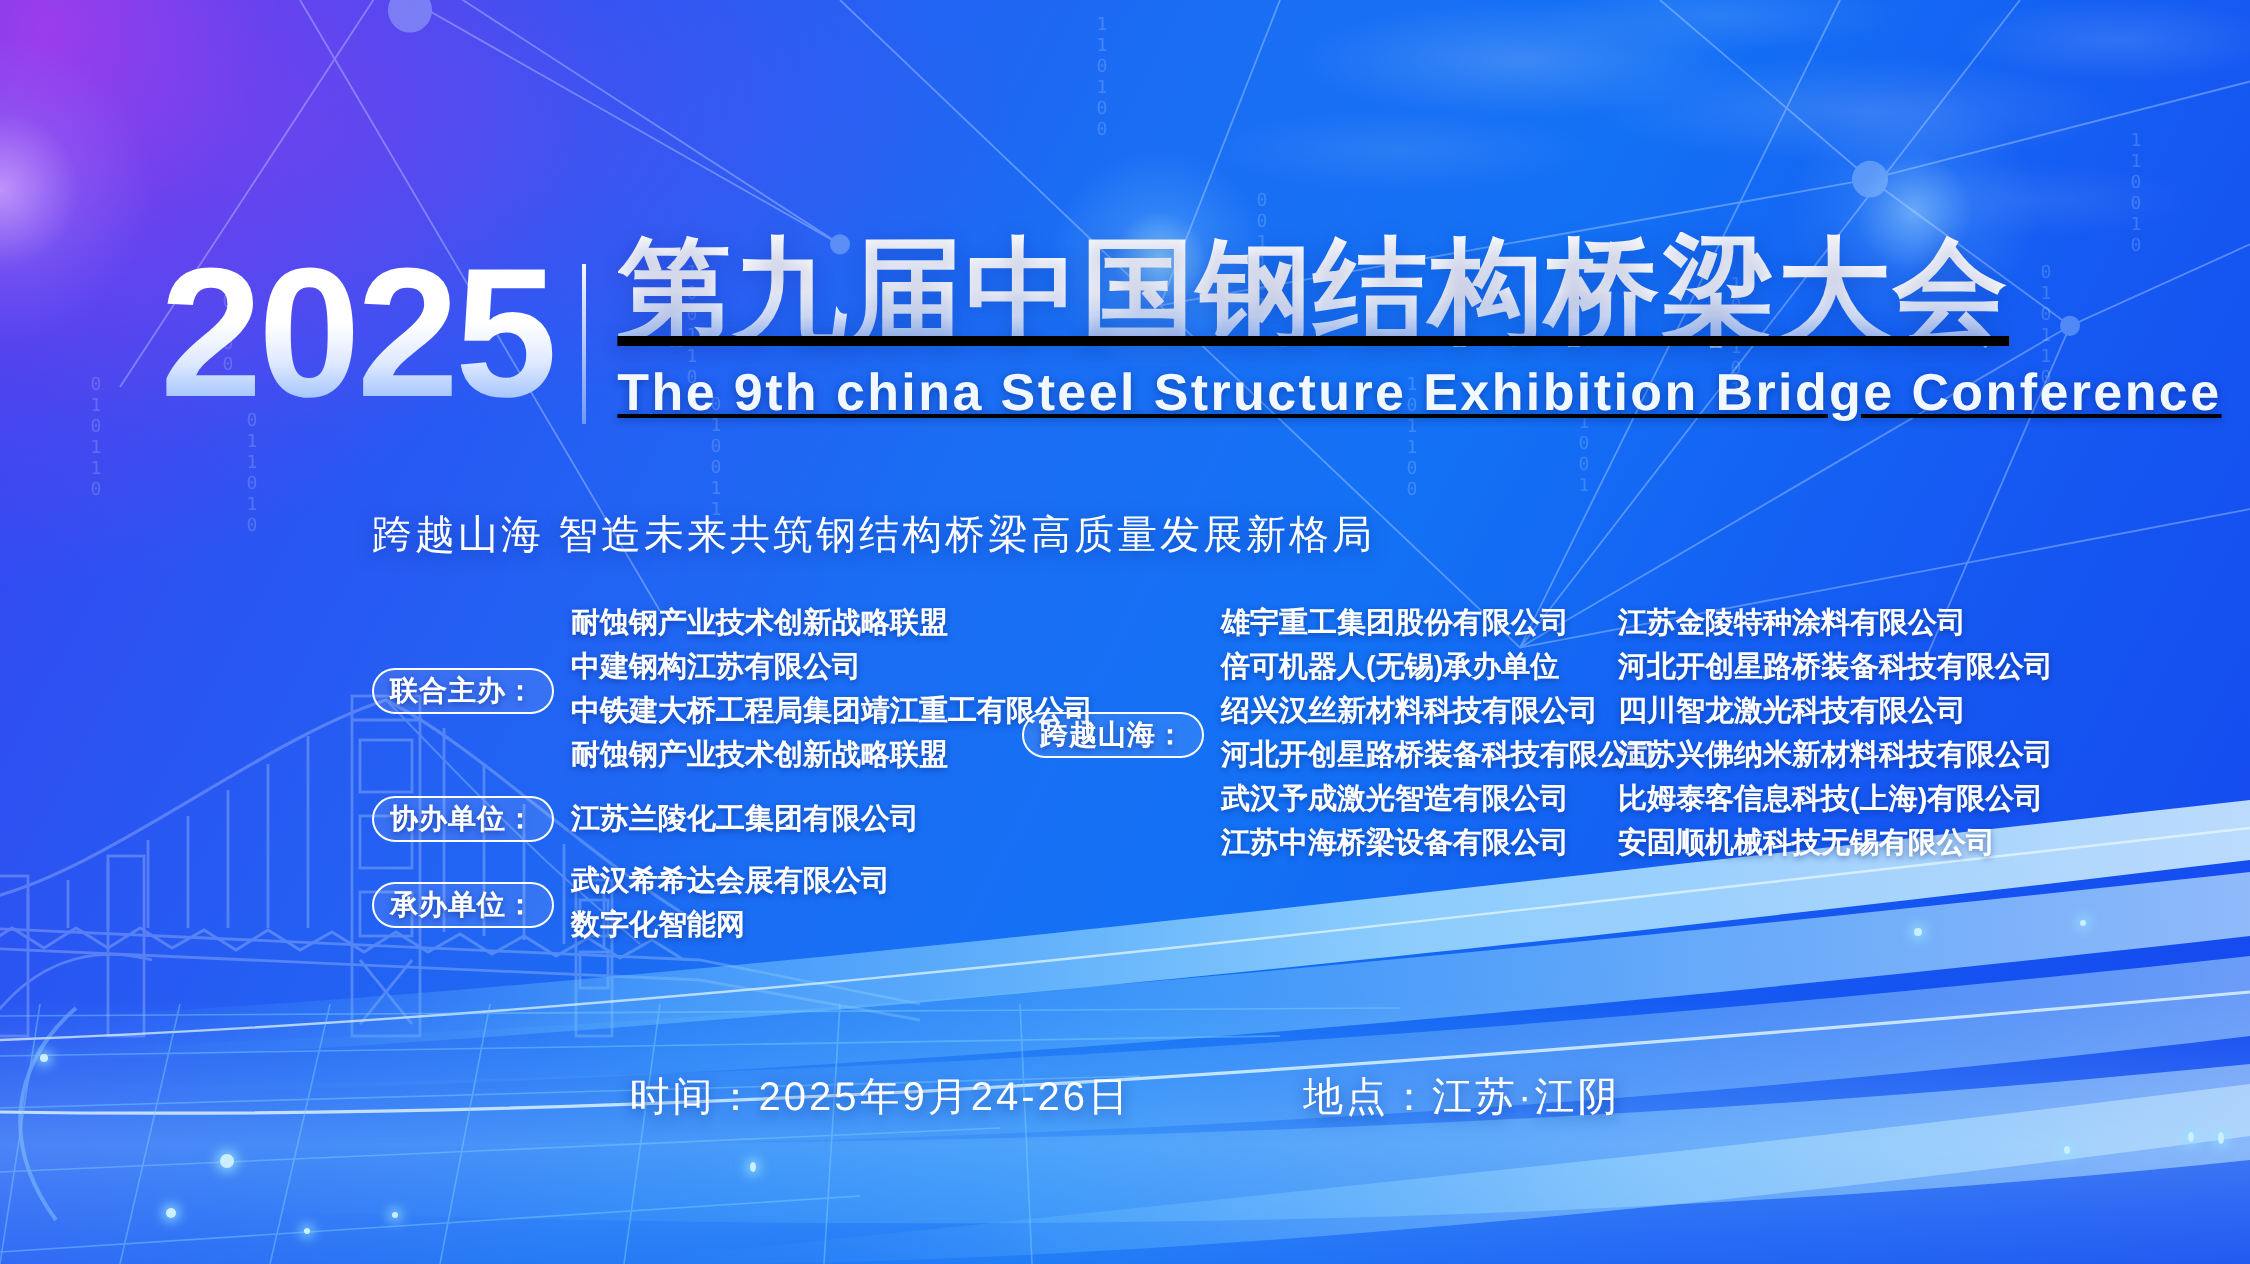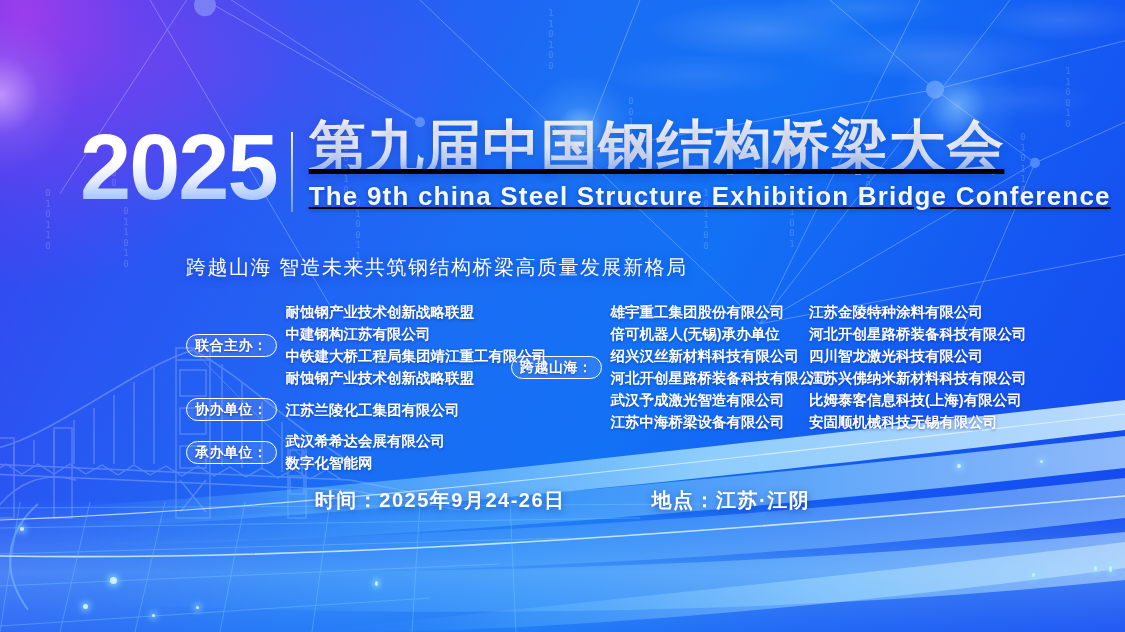--- a/index.html
+++ b/index.html
@@ -133,23 +133,24 @@
     white-space:nowrap;text-shadow:0 1px 3px rgba(10,40,130,.55);
   }
   .col-mid .org,.col-right .org{line-height:22px;}
   .col-right .lines{padding-top:0;}
 
   .footer{
     position:absolute;left:0;top:487px;width:1125px;
     display:flex;justify-content:center;align-items:center;gap:86px;
   }
   .foot-item{
-    font-size:20px;font-weight:bold;color:#ffffff;letter-spacing:1.5px;
+    font-size:20px;font-weight:normal;color:#ffffff;letter-spacing:1.5px;
     text-shadow:0 2px 7px rgba(10,45,150,.6);
     white-space:nowrap;
+    margin-top:48px;
   }
 </style>
 </head>
 <body>
 
 <div class="stage">
 
   <div class="bg-layer">
 
     <div class="clouds"></div>

